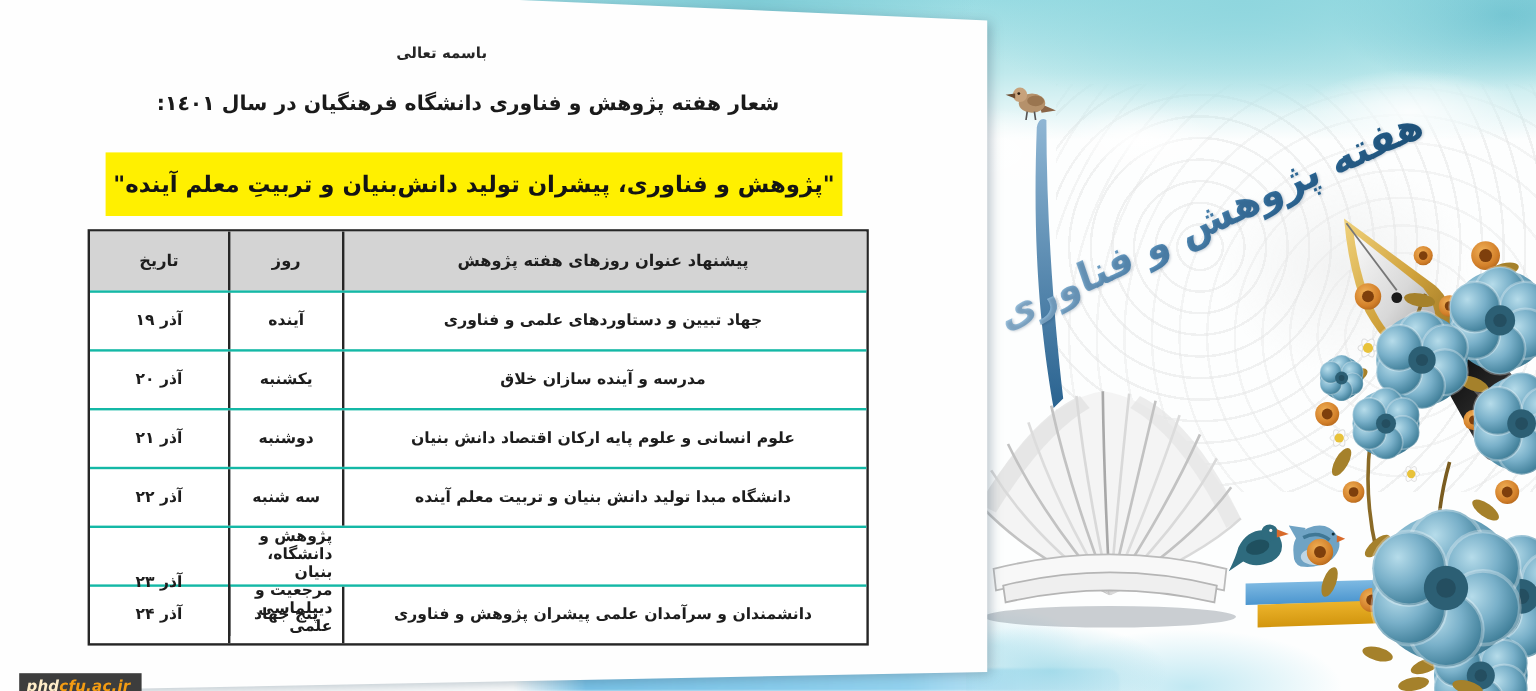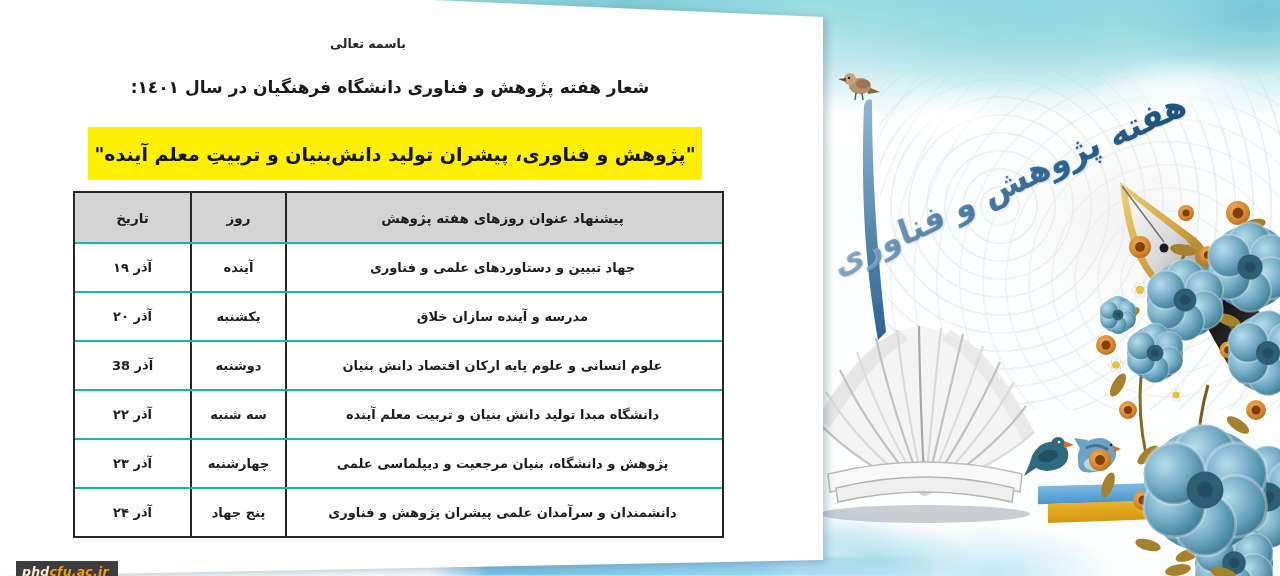--- a/index.html
+++ b/index.html
@@ -275,32 +275,31 @@
           <div class="cell">آذر ۱۹</div>
           <div class="cell">آینده</div>
           <div class="cell">جهاد تبیین و دستاوردهای علمی و فناوری</div>
         </div>
         <div class="t-row">
           <div class="cell">آذر ۲۰</div>
           <div class="cell">یکشنبه</div>
           <div class="cell">مدرسه و آینده سازان خلاق</div>
         </div>
         <div class="t-row">
-          <div class="cell">آذر 38</div>
+          <div class="cell">آذر ۲۱</div>
           <div class="cell">دوشنبه</div>
           <div class="cell">علوم انسانی و علوم پایه ارکان اقتصاد دانش بنیان</div>
         </div>
         <div class="t-row">
           <div class="cell">آذر ۲۲</div>
           <div class="cell">سه شنبه</div>
           <div class="cell">دانشگاه مبدا تولید دانش بنیان و تربیت معلم آینده</div>
         </div>
         <div class="t-row">
           <div class="cell">آذر ۲۳</div>
-          <div class="cell">چهارشنبه</div>
           <div class="cell">پژوهش و دانشگاه، بنیان مرجعیت و دیپلماسی علمی</div>
         </div>
         <div class="t-row">
           <div class="cell">آذر ۲۴</div>
           <div class="cell">پنج جهاد</div>
           <div class="cell">دانشمندان و سرآمدان علمی پیشران پژوهش و فناوری</div>
         </div>
       </div>
     </div>
   </div>

